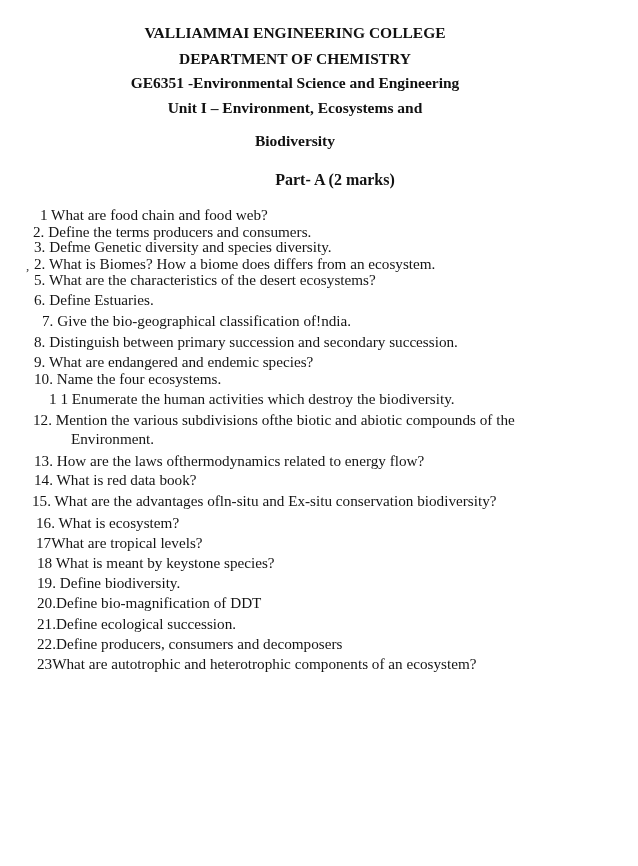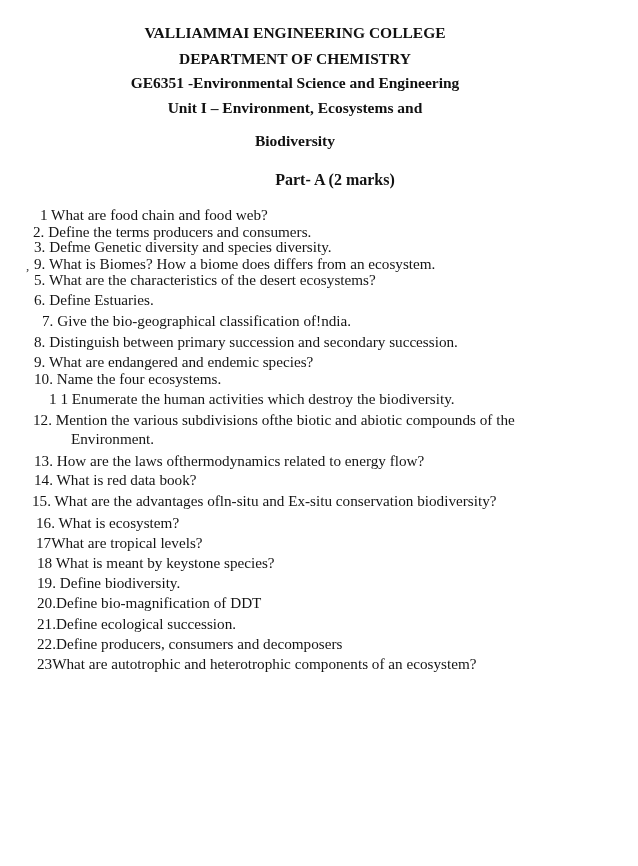--- a/index.html
+++ b/index.html
@@ -19,21 +19,21 @@
   <div class="hdr" style="top:74px;">GE6351 -Environmental  Science and Engineering</div>
   <div class="hdr" style="top:99px;">Unit I – Environment, Ecosystems and</div>
   <div class="hdr" style="top:132px;">Biodiversity</div>
   <div class="hdr" style="top:171px; left:40px; font-size:16px;">Part- A (2 marks)</div>
 
   <div>
     <div class="q" style="left:40px; top:207px;">1 What are food chain and food web?</div>
     <div class="q" style="left:33px; top:224px;">2. Define the terms producers and consumers.</div>
     <div class="q" style="left:34px; top:239px;text-align:center;">3. Defme Genetic diversity and species diversity.</div>
     <div class="tick" style="left:26px; top:258px;">,</div>
-    <div class="q" style="left:34px; top:256px;">9. What is Biomes? How a biome does differs from an ecosystem.</div>
+    <div class="q" style="left:34px; top:256px;">2. What is Biomes? How a biome does differs from an ecosystem.</div>
     <div class="q" style="left:34px; top:272px;">5. What are the characteristics of the desert ecosystems?</div>
     <div class="q" style="left:34px; top:292px;">6. Define  Estuaries.</div>
     <div class="q" style="left:34px; top:313px;margin-left:8px;">7. Give the bio-geographical classification of!ndia.</div>
     <div class="q" style="left:34px; top:334px;">8. Distinguish between primary succession  and secondary succession.</div>
     <div class="q" style="left:34px; top:354px;">9.  What are endangered and endemic  species?</div>
     <div class="q" style="left:34px; top:371px;">10. Name the four ecosystems.</div>
     <div class="q" style="left:49px; top:391px;">1 1  Enumerate the human activities which destroy the biodiversity.</div>
     <div class="q" style="left:33px; top:412px;">12. Mention the various subdivisions ofthe biotic and  abiotic compounds  of the</div>
     <div class="q" style="left:63px; top:431px;margin-left:8px;">Environment.</div>
     <div class="q" style="left:34px; top:453px;">13. How are the laws ofthermodynamics related to energy flow?</div>

